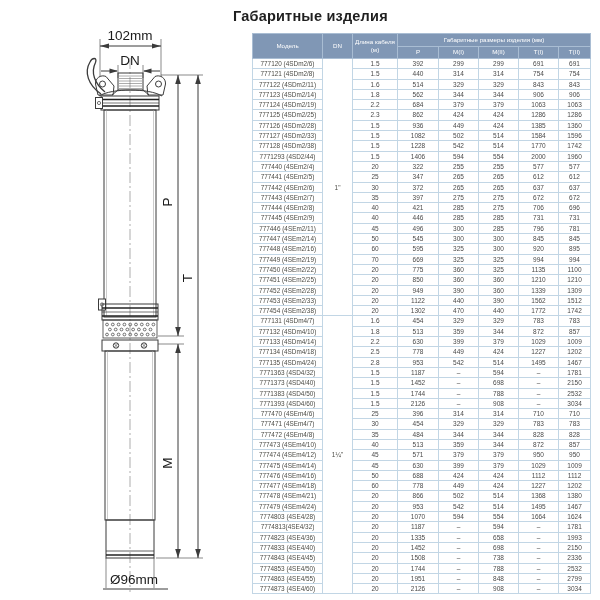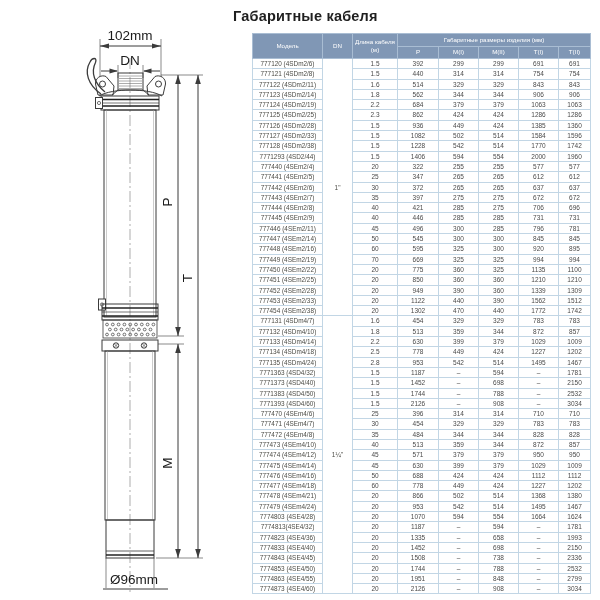--- a/index.html
+++ b/index.html
@@ -159,21 +159,21 @@
   </g>
 
   <text x="130" y="40" text-anchor="middle" font-size="13.5" fill="#1a1a1a">102mm</text>
   <text x="130" y="65" text-anchor="middle" font-size="13.5" fill="#1a1a1a">DN</text>
   <text x="172" y="202" text-anchor="middle" font-size="13.5" fill="#1a1a1a" transform="rotate(-90 172,202)">P</text>
   <text x="192" y="278" text-anchor="middle" font-size="13.5" fill="#1a1a1a" transform="rotate(-90 192,278)">T</text>
   <text x="172" y="463" text-anchor="middle" font-size="13.5" fill="#1a1a1a" transform="rotate(-90 172,463)">M</text>
   <text x="134" y="584" text-anchor="middle" font-size="13.5" fill="#1a1a1a">Ø96mm</text>
 </svg>
 
-<div class="page-title">Габаритные кабеля</div>
+<div class="page-title">Габаритные изделия</div>
 
 <div class="table-wrap">
   <table class="dims">
     <colgroup>
       <col class="c-model">
         <col class="c-dn">
         <col class="c-cable">
       <col class="c-p">
         <col class="c-m1">
         <col class="c-m2">

